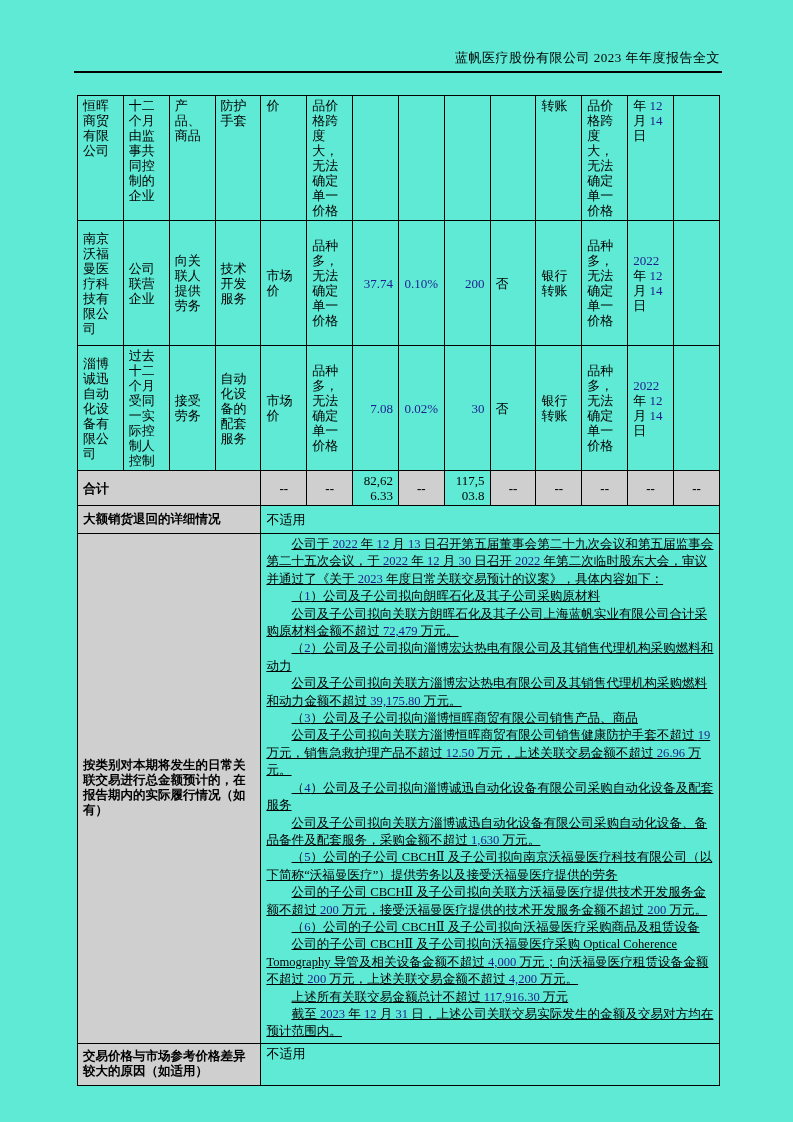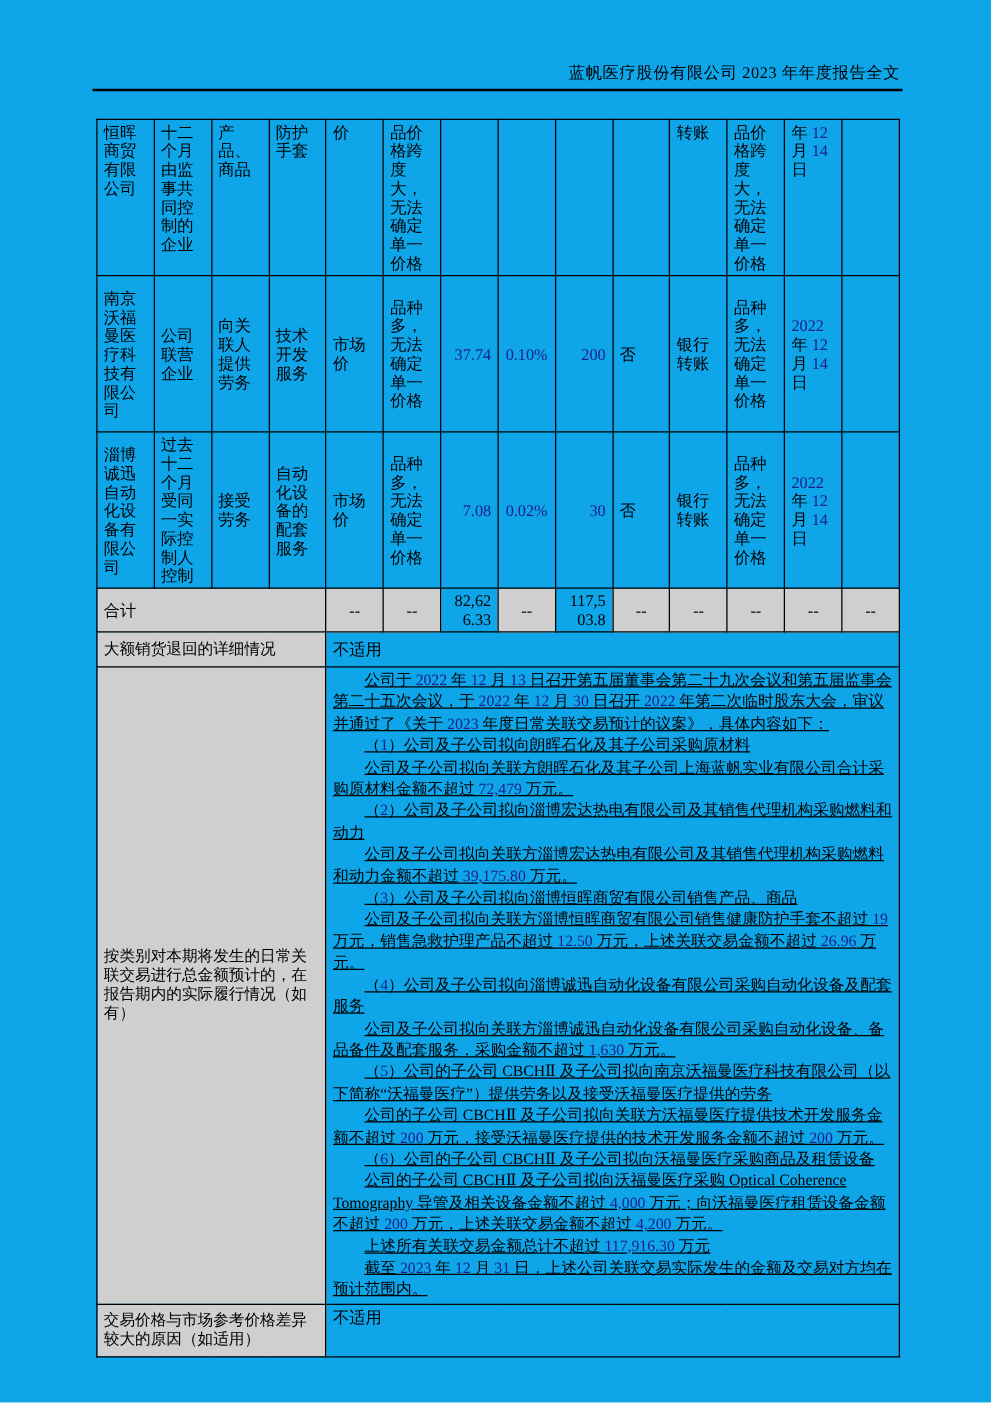--- a/index.html
+++ b/index.html
@@ -1,21 +1,21 @@
 <!DOCTYPE html>
 <html><head>
 <meta charset="utf-8">
 <style>
   html,body { margin:0; padding:0; background:#ffffff; }
   body {
     width:793px; height:1122px; position:relative;
     font-family:"Liberation Serif","DejaVu Serif",serif;
     color:#000;
   }
-  .page { position:absolute; inset:0; width:793px; height:1122px; background:#0ea5e9; overflow:hidden; }
+  .page { position:absolute; inset:0; width:793px; height:1122px; background:#5eead4; overflow:hidden; }
 
   
   .hdr { position:absolute; top:49px; left:77px; width:643px; text-align:right; font-size:13px; letter-spacing:0.5px; }
   .rule { position:absolute; top:71px; left:74px; width:648px; height:2px; background:#000; }
 
   
   table.tbl {
     position:absolute; top:95px; left:77px; width:643px;
     border-collapse:collapse; table-layout:fixed;
     font-size:13px;
@@ -26,21 +26,21 @@
     padding:2px 5px;
     line-height:15px;
     vertical-align:middle;
     overflow-wrap:break-word;
     word-wrap:break-word;
   }
   tr.vtop td, td.vtop { vertical-align:top; }
   .ta-c { text-align:center; }
   .ta-r { text-align:right;margin-top:31px; }
   .brk { word-break:break-all; }
-  .shade { background:#cfcfcf; }
+  .shade { background:#cfcfcf;font-weight:bold; }
   .lbl { font-size:12.5px; line-height:18px; padding:2px 5px; }
   .val { font-size:13px; padding:3px 6px; }
   .paras { vertical-align:top; padding:3px 5px 3px 6px;text-decoration:underline; }
   .paras p { margin:0; text-indent:2em; font-size:12.6px; line-height:17.4px; }
   
   .n { color:#1d1d8e; }
 </style>
 </head>
 <body>
 

